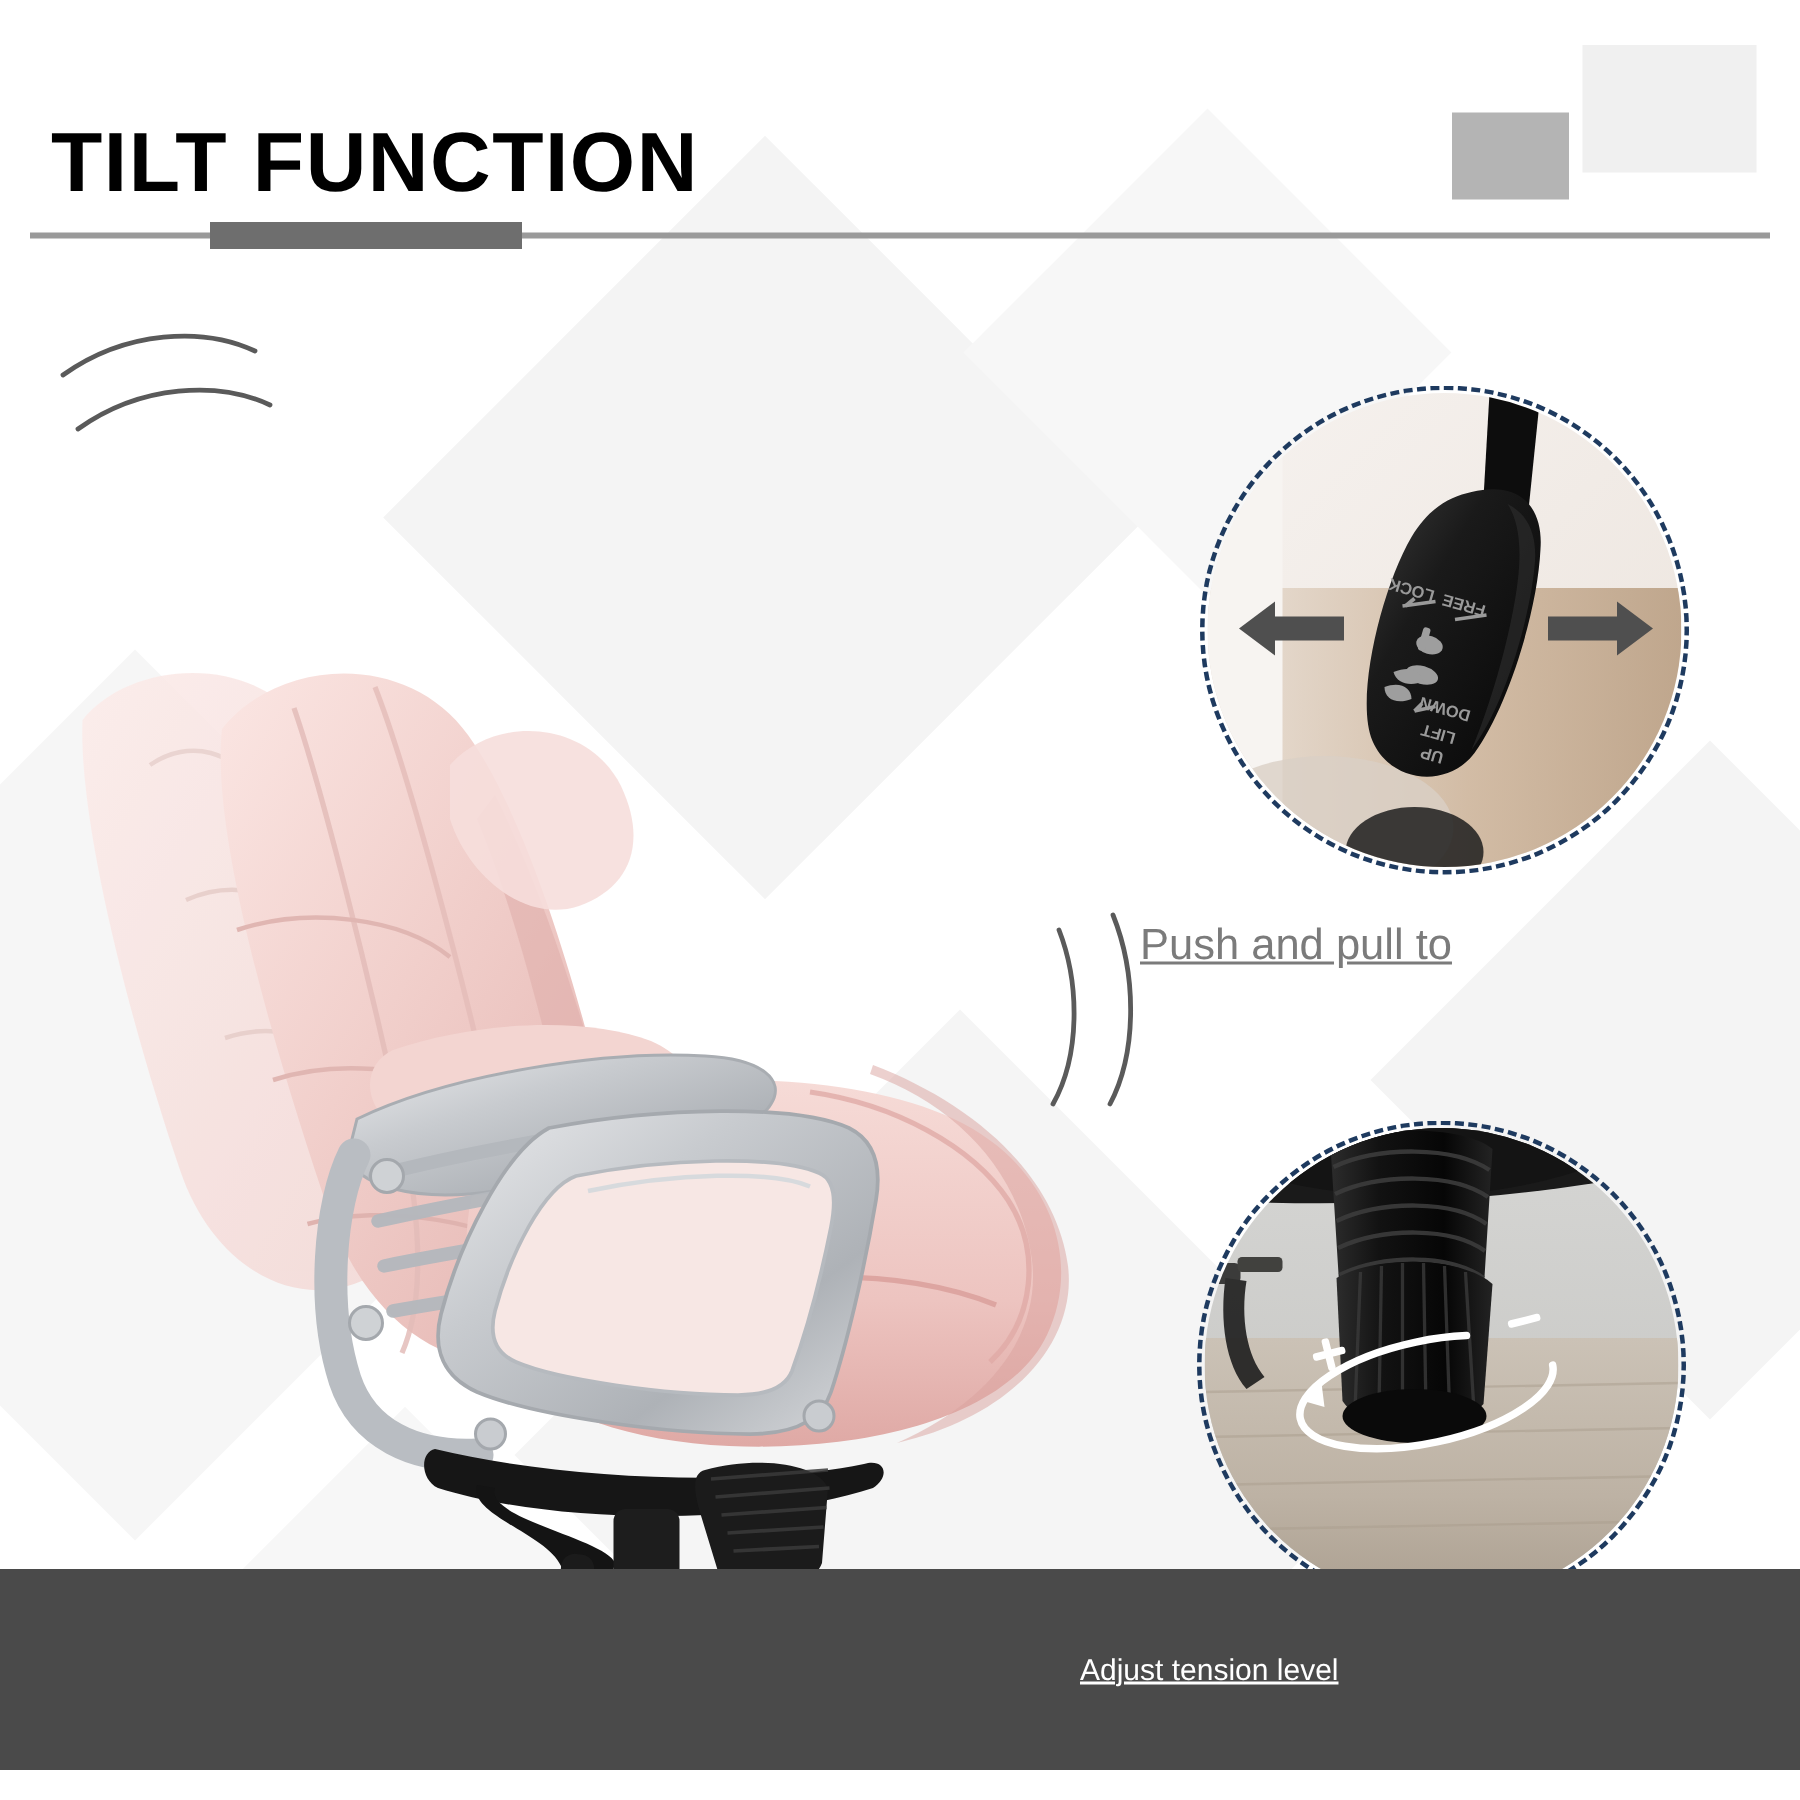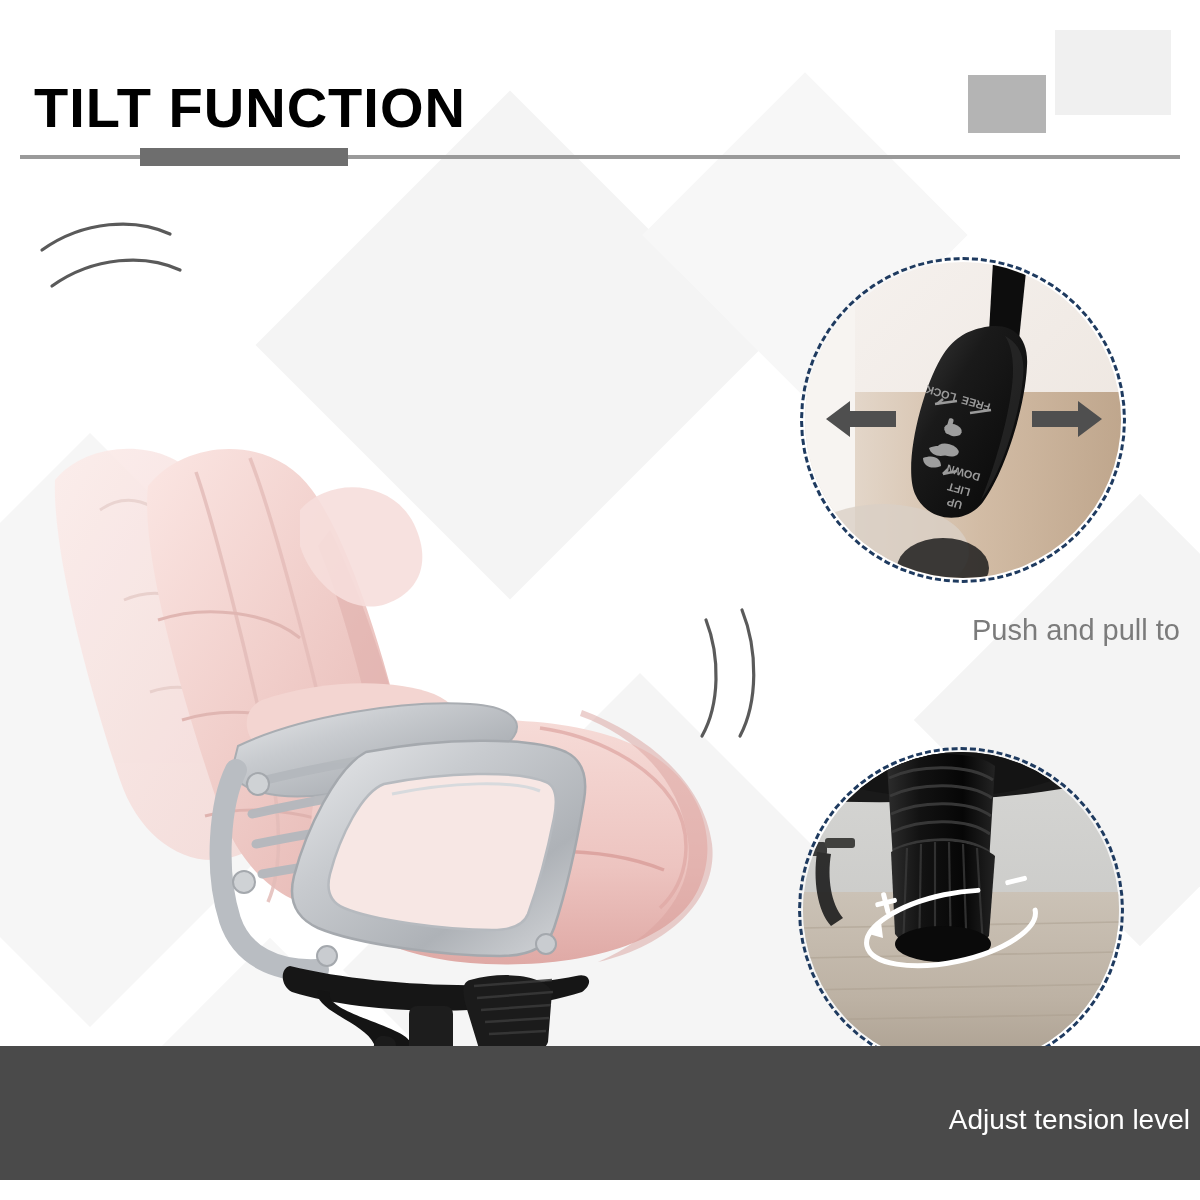--- a/index.html
+++ b/index.html
@@ -41,27 +41,27 @@
     border:3px dashed #1e3a5f;
     box-sizing:border-box;
     pointer-events:none;
   }
   .c1{left:805px;top:262px;width:316px;height:316px;}
   .c1r{left:800px;top:257px;width:326px;height:326px;}
   .c2{left:803px;top:752px;width:316px;height:316px;}
   .c2r{left:798px;top:747px;width:326px;height:326px;}
 
   .cap{
-    position:absolute;text-align:right;
+    position:absolute;text-align:left;
     font-size:29px;line-height:1.25;
-    color:#7b7b7b;font-weight:400;
+    color:#7b7b7b;font-weight:400;text-decoration:underline;
   }
   .cap1{left:760px;top:612px;width:420px;}
   .cap-dark{color:#ffffff;}
-  .cap2{left:720px;top:1102px;width:470px;font-size:28px;}
+  .cap2{left:720px;top:1102px;width:470px;font-size:20px;}
 
   .arrow{position:absolute;}
   .arrow-left{left:826px;top:398px;}
   .arrow-right{left:1032px;top:398px;}
 
   
   .band{position:absolute;left:0;top:1046px;width:1200px;height:134px;background:#4a4a4a;}
   .band-edge{position:absolute;left:0;top:1180px;width:1200px;height:20px;background:#ffffff;}
 </style>
 </head>

